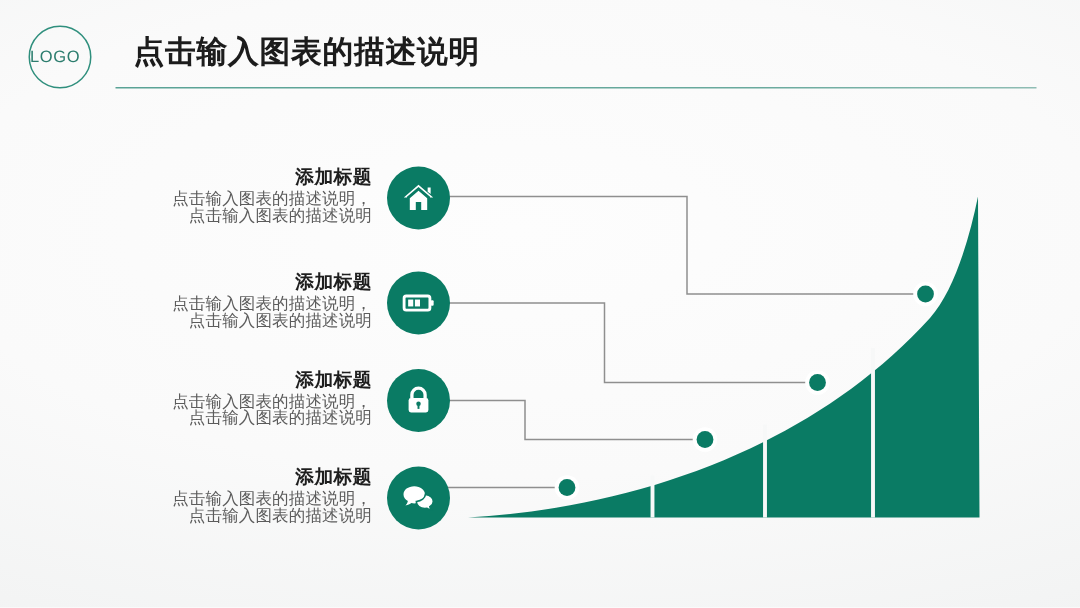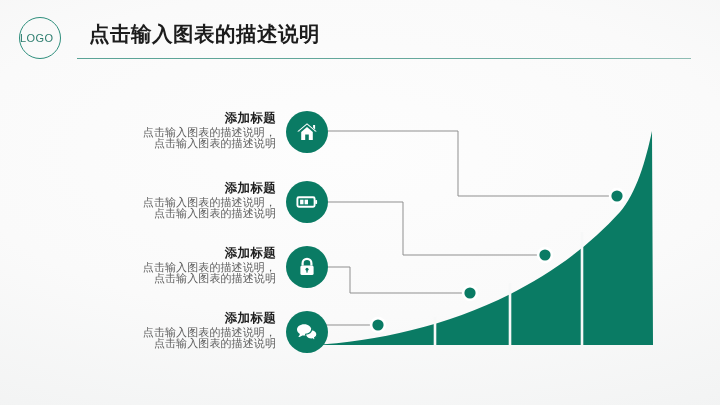--- a/index.html
+++ b/index.html
@@ -64,21 +64,20 @@
     height: 1px;
     background: linear-gradient(to right, #5aa396 0%, #6aaa9e 70%, #8fbdb4 100%);
   }
 
   
   .row {
     position: absolute;
     left: 0;
     width: 300px;
     height: 46px;
-    padding-left: 28px;
   }
   .row-text {
     position: absolute;
     right: 52px;
     top: 0;
     width: 180px;
     text-align: right;
   }
   .row-title {
     font-size: 12.5px;

